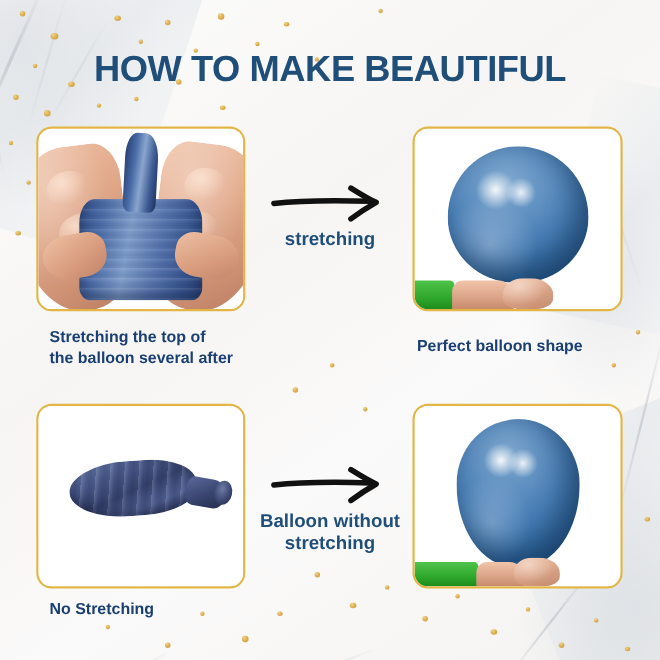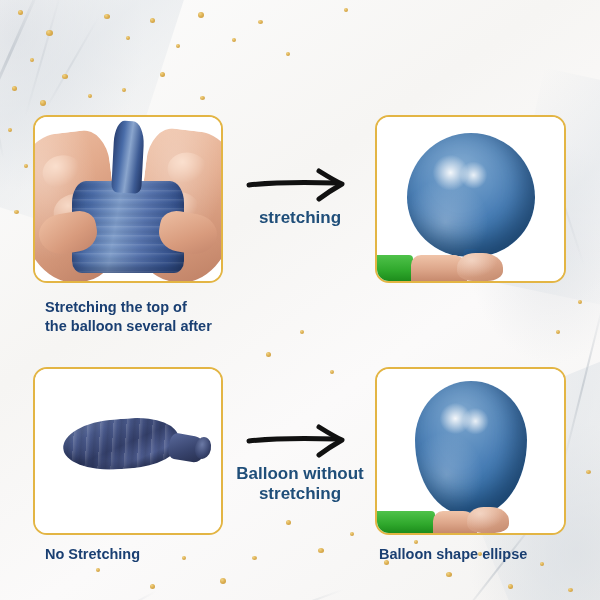--- a/index.html
+++ b/index.html
@@ -303,20 +303,21 @@
     <div class="confetti" style="left:182px; top:556px; width:4px;  height:4px;"></div>
     <div class="confetti" style="left:150px; top:584px; width:5px;  height:5px;"></div>
     <div class="confetti" style="left:96px;  top:568px; width:4px;  height:4px;"></div>
     <div class="confetti" style="left:556px; top:330px; width:4px;  height:4px;"></div>
     <div class="confetti" style="left:578px; top:300px; width:4px;  height:4px;"></div>
     <div class="confetti" style="left:586px; top:470px; width:5px;  height:4px;"></div>
     <div class="confetti" style="left:344px; top:8px;   width:4px;  height:4px;"></div>
   </div>
 
   <h1 class="heading">
+    <span class="line">HOW TO MAKE BEAUTIFUL</span>
   </h1>
 
   <div class="panel" style="left:33px; top:115px; width:190px; height:168px;">
     <div class="photo-stage">
       <div class="hand hand-l">
         <div class="knuckle" style="left:28px; top:22px; width:40px; height:34px;"></div>
         <div class="knuckle" style="left:34px; top:62px; width:44px; height:36px;"></div>
       </div>
       <div class="hand hand-r">
         <div class="knuckle" style="left:22px; top:22px; width:40px; height:34px;"></div>
@@ -347,20 +348,21 @@
   <div class="panel" style="left:375px; top:115px; width:191px; height:168px;">
     <div class="photo-stage">
       <div class="balloon-round"></div>
       <div class="balloon-tip"></div>
       <div class="sleeve" style="left:0px; width:36px;"></div>
       <div class="forearm" style="left:34px; width:56px;"></div>
       <div class="fist" style="left:80px; bottom:0px; width:46px; height:28px;"></div>
     </div>
   </div>
 
+  <div class="caption" style="left:379px; top:306px; width:200px;">Perfect balloon shape</div>
 
   <div class="panel" style="left:33px; top:367px; width:190px; height:168px;">
     <div class="photo-stage">
       <div class="balloon-flat"></div>
       <div class="balloon-flat-neck"></div>
       <div class="balloon-flat-lip"></div>
     </div>
   </div>
 
   <div class="caption" style="left:45px; top:545px; width:200px;">No Stretching</div>
@@ -379,15 +381,14 @@
   <div class="panel" style="left:375px; top:367px; width:191px; height:168px;">
     <div class="photo-stage">
       <div class="balloon-ellipse"></div>
       <div class="balloon-tip" style="top:142px;"></div>
       <div class="sleeve" style="left:0px; width:58px; height:22px;"></div>
       <div class="forearm" style="left:56px; width:44px; height:22px;"></div>
       <div class="fist" style="left:90px; bottom:0px; width:42px; height:26px;"></div>
     </div>
   </div>
 
-  <div class="caption" style="left:379px; top:545px; width:210px;">Balloon shape ellipse</div>
 
 </div>
 
 </body></html>

